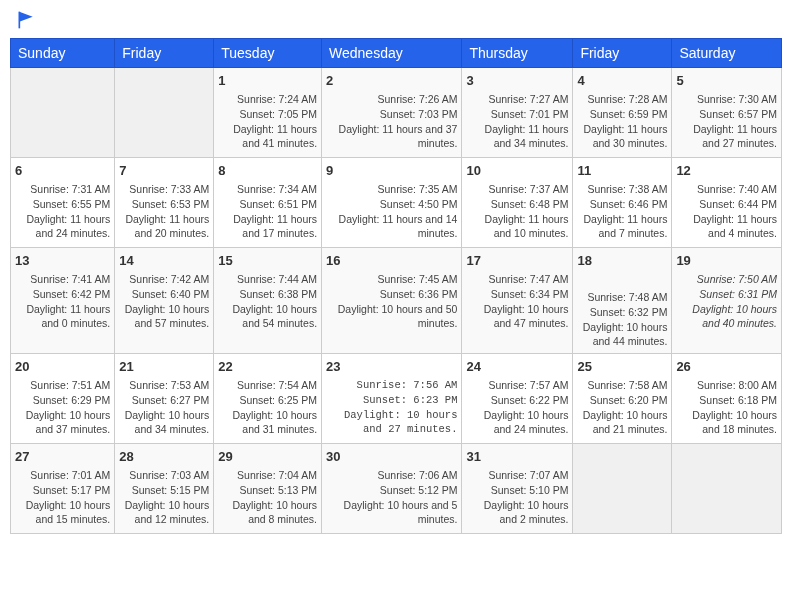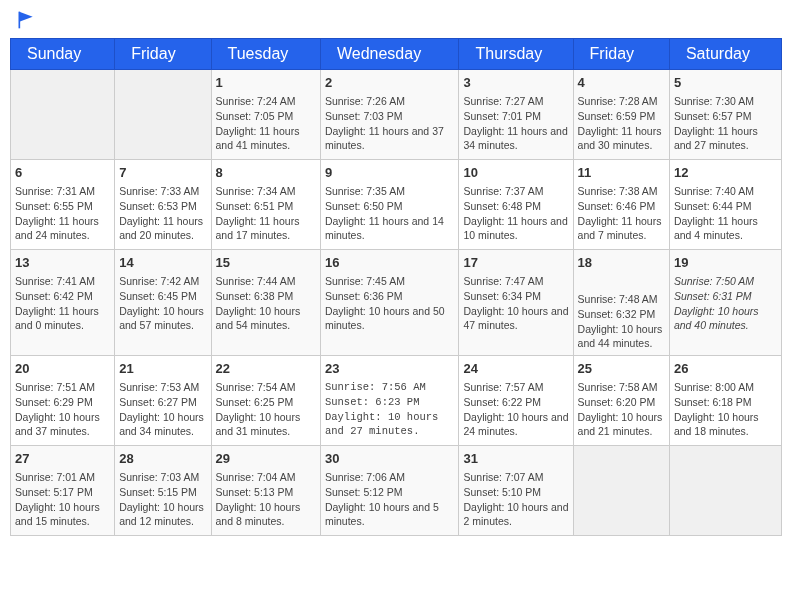--- a/index.html
+++ b/index.html
@@ -43,23 +43,23 @@
       color: #555;
     }
     table {
       width: 100%;
       border-collapse: collapse;
       font-size: 11px;
     }
     thead tr th {
       background: #2563eb;
       color: #fff;
-      padding: 6px 16px;
+      padding: 6px 7px;
       text-align: left;
-      font-size: 16px;
+      font-size: 14px;
       font-weight: normal;
       border: 1px solid #1e50c8;
     }
     tbody tr td {
       border: 1px solid #ccc;
       vertical-align: top;
       padding: 4px;
       min-height: 80px;
       height: 90px;
       color: #333;
@@ -73,20 +73,21 @@
     }
     .day-num {
       font-size: 13px;
       font-weight: bold;
       display: block;
       margin-bottom: 2px;
     }
     .cell-content {
       font-size: 10.5px;
       color: #444;
+      text-align: right;
     }
     .empty-cell {
       background: #f0f0f0 !important;
     }
   </style>
 </head>
 <body>
 
 <div class="header">
   <div class="logo">
@@ -169,21 +170,21 @@
         </td>
         <td>
           <span class="day-num">8</span>
           <div class="cell-content" style="white-space: pre-line;">Sunrise: 7:34 AM
 Sunset: 6:51 PM
 Daylight: 11 hours and 17 minutes.</div>
         </td>
         <td>
           <span class="day-num">9</span>
           <div class="cell-content" style="white-space: pre-line;">Sunrise: 7:35 AM
-Sunset: 6:50 PM
+Sunset: 4:50 PM
 Daylight: 11 hours and 14 minutes.</div>
         </td>
         <td>
           <span class="day-num">10</span>
           <div class="cell-content" style="white-space: pre-line;">Sunrise: 7:37 AM
 Sunset: 6:48 PM
 Daylight: 11 hours and 10 minutes.</div>
         </td>
         <td>
           <span class="day-num">11</span>
@@ -201,21 +202,21 @@
       <tr>
         <td>
           <span class="day-num">13</span>
           <div class="cell-content" style="white-space: pre-line;">Sunrise: 7:41 AM
 Sunset: 6:42 PM
 Daylight: 11 hours and 0 minutes.</div>
         </td>
         <td>
           <span class="day-num">14</span>
           <div class="cell-content" style="white-space: pre-line;">Sunrise: 7:42 AM
-Sunset: 6:45 PM
+Sunset: 6:40 PM
 Daylight: 10 hours and 57 minutes.</div>
         </td>
         <td>
           <span class="day-num">15</span>
           <div class="cell-content" style="white-space: pre-line;">Sunrise: 7:44 AM
 Sunset: 6:38 PM
 Daylight: 10 hours and 54 minutes.</div>
         </td>
         <td>
           <span class="day-num">16</span>

